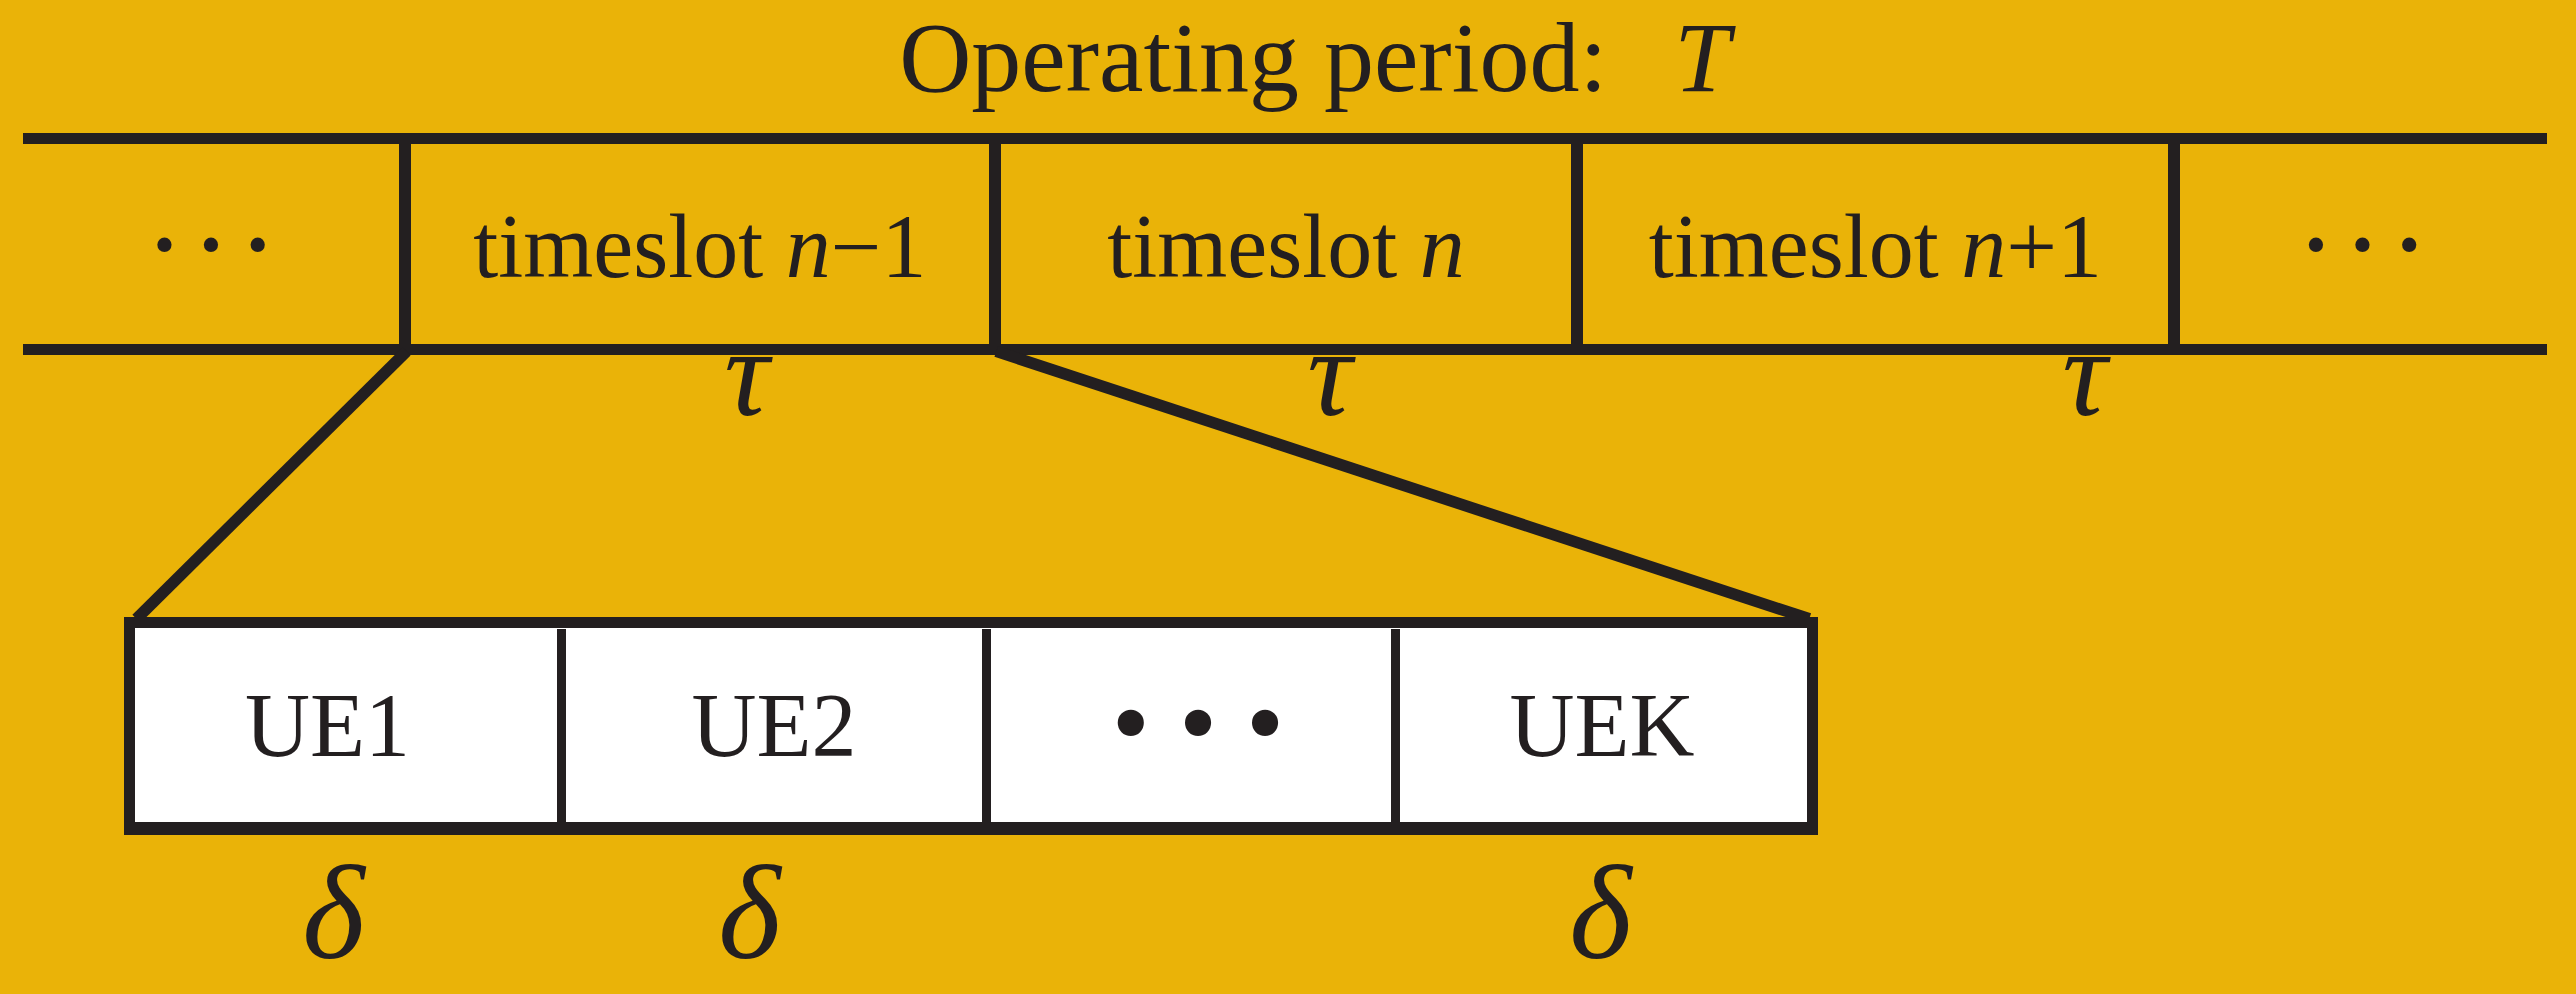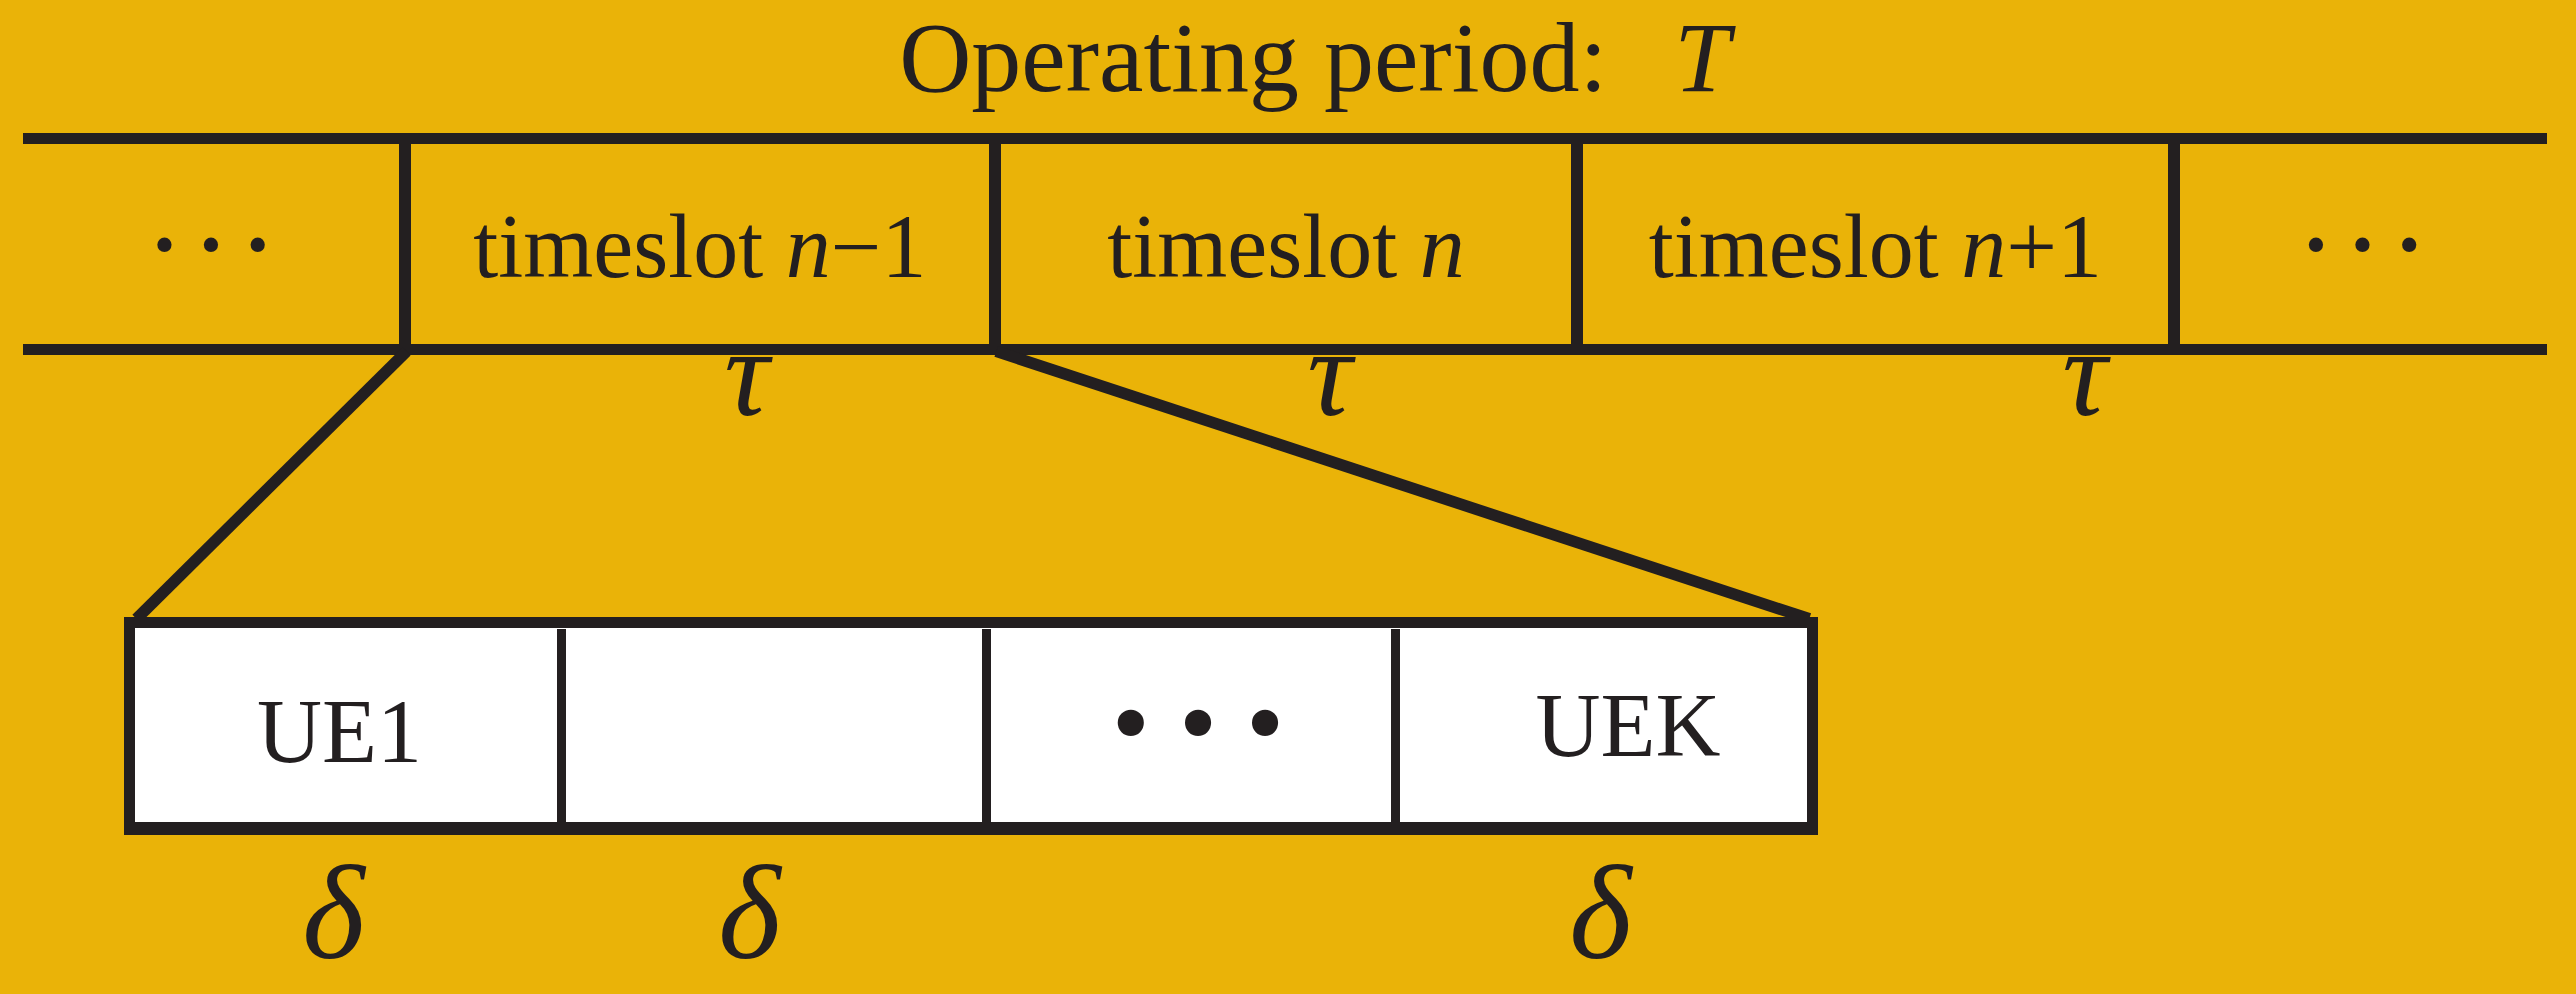--- a/index.html
+++ b/index.html
@@ -141,22 +141,23 @@
   <svg class="overlay" viewBox="0 0 2917 1126">
     <line x1="460" y1="398" x2="154" y2="701"></line>
     <line x1="1128" y1="398" x2="2049" y2="701"></line>
   </svg>
 
   <div class="lband"></div>
   <div class="ldiv" style="left:557px;"></div>
   <div class="ldiv" style="left:982px;"></div>
   <div class="ldiv" style="left:1391px;"></div>
 
-  <div class="lcell" style="left:135px; width:409px;margin-top:6px;">UE1</div>
+  <div class="lcell" style="left:123px; width:409px;">UE1</div>
+  <div class="lcell" style="left:566px; width:416px;">UE2</div>
   <div class="lcell dots-small" style="left:991px; width:400px;">•••</div>
-  <div class="lcell" style="left:1400px; width:404px;padding-left:26px;">UEK</div>
+  <div class="lcell" style="left:1400px; width:404px;">UEK</div>
 
   <div class="delta" style="left:333px;">δ</div>
   <div class="delta" style="left:749px;">δ</div>
   <div class="delta" style="left:1600px;">δ</div>
 
 </div>
 
 
 </body></html>

